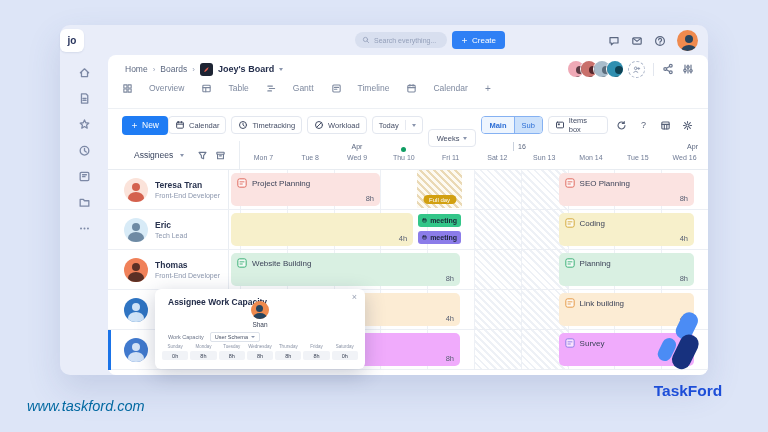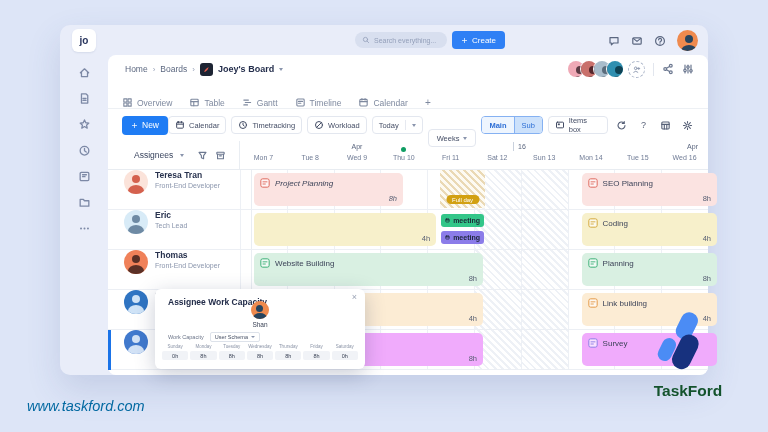--- a/index.html
+++ b/index.html
@@ -1,21 +1,21 @@
 <!DOCTYPE html>
 <html><head>
 <meta charset="utf-8">
 <style>
   html,body{margin:0;padding:0;}
   body{width:768px;height:432px;font-family:"Liberation Sans",sans-serif;-webkit-font-smoothing:antialiased;}
   .stage{position:relative;width:768px;height:432px;background:#dde5f7;overflow:hidden;}
   
   .window{position:absolute;left:60px;top:25px;width:648px;height:350px;background:#e9edf9;border-radius:10px;box-shadow:0 14px 34px rgba(60,80,140,.16);}
   .topbar{position:relative;height:30px;}
-  .jologo{position:absolute;left:12px;top:4px;width:24px;height:23px;background:#fff;border-radius:6px;color:#27335c;font-size:10px;font-weight:bold;display:flex;align-items:center;justify-content:center;box-shadow:0 1px 2px rgba(40,60,110,.1);}
+  .jologo{position:absolute;left:0;top:4px;width:24px;height:23px;background:#fff;border-radius:6px;color:#27335c;font-size:10px;font-weight:bold;display:flex;align-items:center;justify-content:center;box-shadow:0 1px 2px rgba(40,60,110,.1);}
   .search{position:absolute;left:295px;top:7px;width:92px;height:16px;background:#d8dfef;border-radius:8px;display:flex;align-items:center;gap:4px;padding:0 7px;color:#94a0ba;font-size:7px;box-sizing:border-box;}
   .createbtn{position:absolute;left:392px;top:6px;height:18px;padding:0 9px;background:#2f80f5;color:#fff;font-size:8px;border-radius:4px;display:flex;align-items:center;gap:4px;}
   .tbicons{position:absolute;right:10px;top:5px;display:flex;gap:11px;align-items:center;color:#5b6780;}
   .tbavatar{width:21px;height:21px;border-radius:50%;position:relative;overflow:hidden;}
   .appbody{display:flex;height:320px;}
   .sidebar{width:48px;display:flex;flex-direction:column;align-items:center;padding-top:11px;gap:13px;color:#7d89a6;}
   .sbi{display:flex;}
   .card{flex:1;background:#fff;border-radius:8px;position:relative;}
   
   .crumbrow{height:28px;display:flex;align-items:center;padding:0 14px 0 17px;position:relative;font-size:8.5px;color:#5c6880;gap:5px;}
@@ -23,21 +23,21 @@
   .boardicon{width:13px;height:13px;border-radius:3px;background:#1d2433;display:flex;align-items:center;justify-content:center;}
   .boardname{font-weight:bold;color:#242e4c;font-size:9px;}
   .hdricons{position:absolute;right:14px;top:0;height:28px;display:flex;align-items:center;gap:8px;color:#6c7890;}
   .avgroup{display:flex;align-items:center;}
   .gava{width:16px;height:16px;border-radius:50%;border:1.5px solid #fff;margin-left:-5px;position:relative;overflow:hidden;}
   .gava:first-child{margin-left:0;}
   .addava{width:15px;height:15px;border-radius:50%;border:1px dashed #aab4c8;margin-left:-4px;background:#fff;display:flex;align-items:center;justify-content:center;color:#8a96ae;}
   .vdiv{width:1px;height:13px;background:#e2e6ee;}
   
   .tabsrow{height:25px;border-bottom:1px solid #edf0f4;display:flex;align-items:center;gap:17px;padding:0 14px;}
-  .tab{display:flex;gap:4px;align-items:flex-end;font-size:8.5px;color:#7e899f;height:100%;position:relative;cursor:default;}
+  .tab{display:flex;gap:16px;align-items:flex-start;font-size:8.5px;color:#7e899f;height:100%;position:relative;cursor:default;}
   .tab.active{color:#222c49;font-weight:bold;}
   .tab.active::after{content:'';position:absolute;left:-3px;right:-3px;bottom:-1px;height:2px;background:#39455f;border-radius:2px;}
   .tabmore{font-size:8px;letter-spacing:1px;color:#4a5570;}
   
   .toolbar{height:32px;display:flex;align-items:center;padding:0 12px 0 14px;}
   .newbtn{background:#1f7cf4;color:#fff;font-size:8.5px;border-radius:4px;height:19px;padding:0 9px;display:flex;align-items:center;gap:4px;}
   .toolright{margin-left:auto;display:flex;align-items:center;gap:5px;color:#454e66;}
   .tbtn{border:1px solid #e3e7ef;border-radius:4px;height:18px;padding:0 6px;font-size:7.5px;color:#454e66;display:flex;align-items:center;gap:4px;background:#fff;box-sizing:border-box;}
   .caret{width:0;height:0;border-left:2.6px solid transparent;border-right:2.6px solid transparent;border-top:3.2px solid #8a95ad;}
   .splitsep{width:1px;height:10px;background:#e6e9f0;margin:0 2px;}
@@ -52,21 +52,21 @@
   .ahead{position:absolute;left:0;top:0;width:132px;height:28px;display:flex;align-items:center;padding-left:26px;gap:7px;border-right:1px solid #e9edf2;font-size:8.5px;color:#39445e;box-sizing:border-box;}
   .thead{position:absolute;left:132px;top:0;width:468px;height:28px;font-size:7px;color:#6f7b95;}
   .mlabel{position:absolute;top:2px;font-size:7px;color:#5a667f;}
   .wk16{position:absolute;top:1px;font-size:7px;color:#5a667f;border-left:1px solid #c9d1dd;padding-left:4px;height:9px;line-height:9px;}
   .todaydot{position:absolute;width:5px;height:5px;border-radius:50%;background:#0f9d63;top:6px;}
   .dayl{position:absolute;top:13px;width:46.8px;text-align:center;}
   .gridbody{position:relative;height:200px;}
   .vlines{position:absolute;left:132px;top:0;width:468px;height:200px;background:repeating-linear-gradient(to right,#edf0f5 0 1px,transparent 1px 46.8px);z-index:0;}
   .wkend{position:absolute;top:0;height:200px;width:46.8px;background:repeating-linear-gradient(45deg,#eef1f6 0 2px,rgba(255,255,255,0) 2px 5px);z-index:0;}
   .grow{height:40px;border-bottom:1px solid #eceff4;display:flex;position:relative;z-index:1;box-sizing:border-box;}
-  .acell{width:144px;border-right:1px solid #e9edf2;display:flex;align-items:flex-start;gap:7px;padding-left:16px;box-sizing:border-box;}
+  .acell{width:121px;border-right:1px solid #e9edf2;display:flex;align-items:center;gap:7px;padding-left:16px;box-sizing:border-box;}
   .avatar{width:24px;height:24px;border-radius:50%;position:relative;overflow:hidden;flex:none;}
   .ph{position:absolute;left:8px;top:5px;width:8px;height:8px;border-radius:50%;}
   .pb{position:absolute;left:4px;top:14.5px;width:16px;height:12px;border-radius:50%;}
   .aname{font-size:8.5px;color:#28324e;font-weight:bold;line-height:11px;}
   .arole{font-size:7px;color:#8b96ad;line-height:9px;}
   .tcell{flex:1;position:relative;}
   .bar{position:absolute;top:3px;bottom:3px;border-radius:5px;z-index:2;}
   .bar.red{background:#fbe3e1;}
   .bar.yellow{background:#f7f0cb;}
   .bar.green{background:#d9f0e2;}
@@ -89,21 +89,21 @@
   .pcaprow{position:absolute;left:13px;top:43px;display:flex;align-items:center;gap:6px;}
   .pcaplabel{font-size:5.5px;color:#6b7488;}
   .pdrop{border:1px solid #dde2ea;border-radius:2px;font-size:5.5px;padding:1px 4px;color:#454e63;display:flex;align-items:center;gap:3px;}
   .pdrop .caret{border-left-width:2px;border-right-width:2px;border-top-width:2.6px;}
   .pdays{position:absolute;left:7px;right:7px;top:55px;display:flex;gap:2px;}
   .pday{flex:1;text-align:center;}
   .pdlabel{font-size:4.5px;color:#8a93a6;white-space:nowrap;overflow:hidden;}
   .pdval{margin-top:2px;background:#f1f3f7;border-radius:2px;font-size:5.5px;color:#3a4255;padding:1.5px 0;}
   
   .siteurl{position:absolute;left:27px;top:398px;font-style:italic;font-size:14.5px;color:#0369a1;text-align:right;}
-  .brandname{position:absolute;left:638px;top:382px;width:100px;text-align:center;font-size:15.5px;font-weight:bold;color:#14532d;}
+  .brandname{position:absolute;left:638px;top:382px;width:100px;text-align:center;font-size:15.5px;font-weight:bold;color:#1d4ed8;}
   .brandlogo{position:absolute;left:650px;top:310px;z-index:11;}
   .ic{stroke:currentColor;fill:none;stroke-width:1.2;stroke-linecap:round;stroke-linejoin:round;display:block;}
 </style>
 </head>
 <body>
 
 <div class="stage">
 
   <div class="window">
 
@@ -423,21 +423,21 @@
                   <span style="position:absolute;inset:0;background:#fbe3da"></span>
                   <i class="ph" style="background:#d4614e"></i>
                   <i class="pb" style="background:#d4614e"></i>
                 </span>
                 <span>
                   <div class="aname">Teresa Tran</div>
                   <div class="arole">Front-End Developer</div>
                 </span>
               </div>
               <div class="tcell">
-                <div class="bar red" style="left: 2px; width: 149px; font-style: italic;">
+                <div class="bar red" style="left: 2px; width: 149px;">
                   <div class="bhead">
                     <svg width="10" height="10" viewBox="0 0 12 12" style="flex:none">
                       <rect x="1" y="1" width="10" height="10" rx="2.2" stroke="#df6a5e" fill="rgba(255,255,255,.65)" stroke-width="1.2"></rect>
                       <path d="M3.6 4.6 H8.4 M3.6 7.2 H6.4" stroke="#df6a5e" stroke-width="1.1" stroke-linecap="round"></path>
                     </svg>
                     <span>Project Planning</span>
                   </div>
                   <span class="bhours">8h</span>
                 </div>
                 <div class="absence" style="left: 188.2px; width: 44.8px;">

